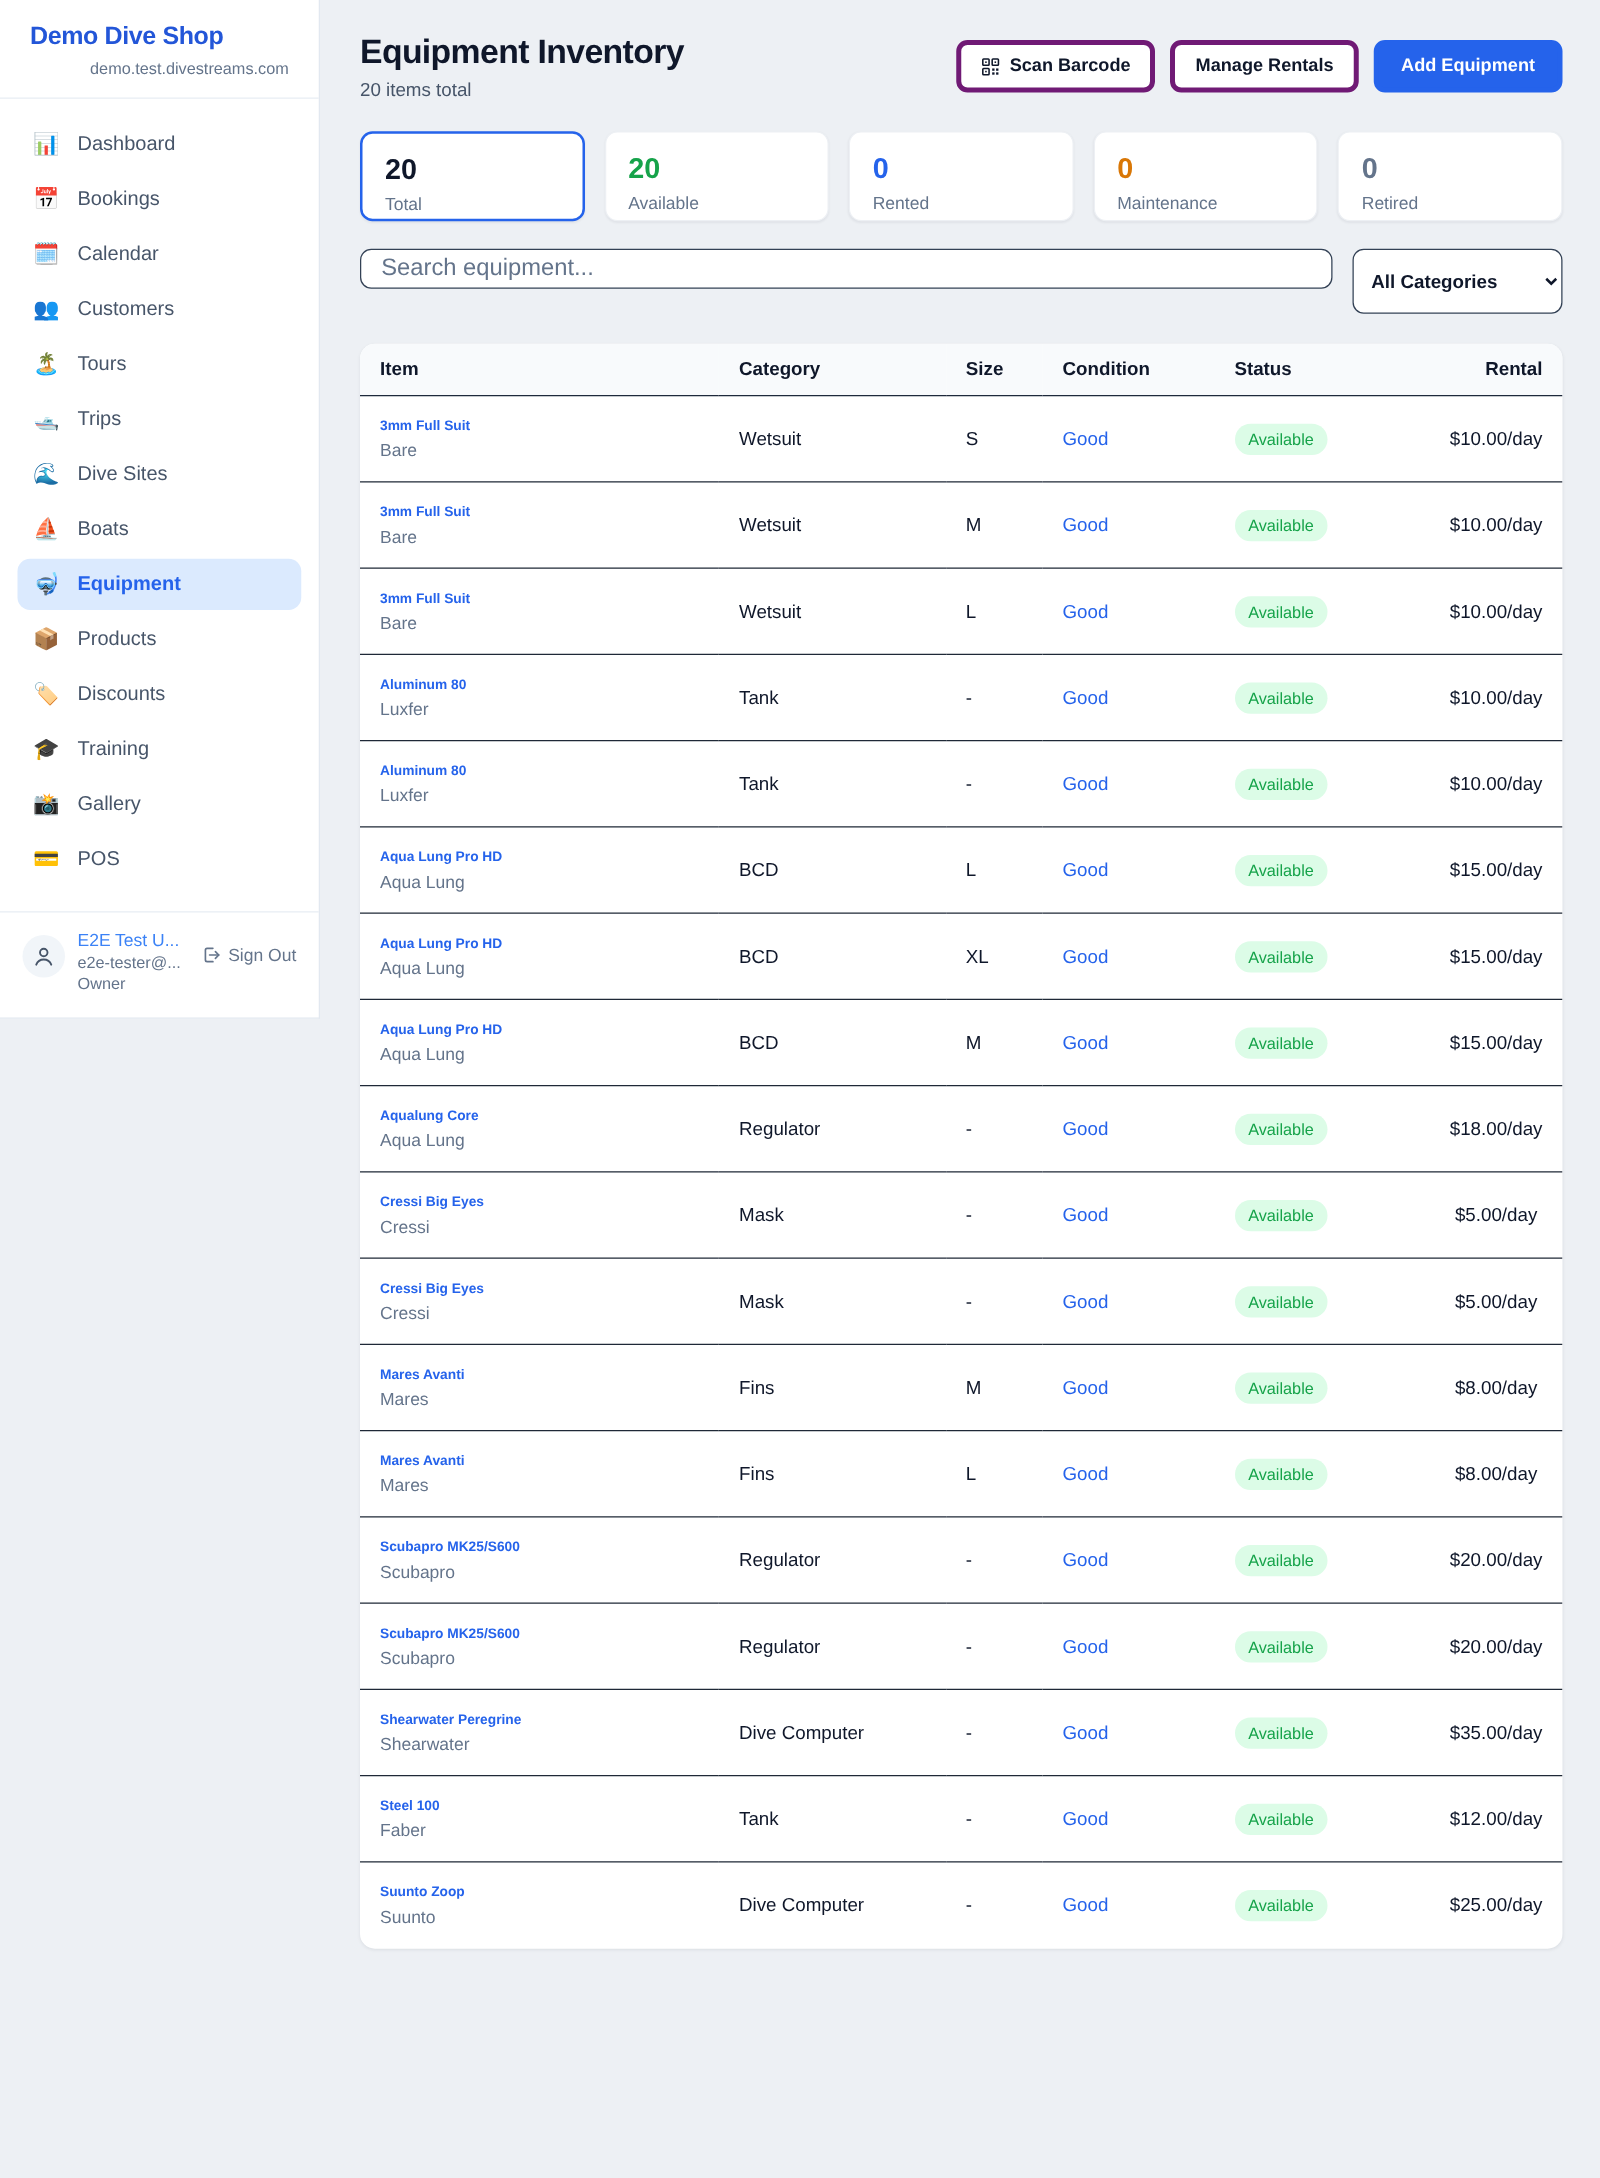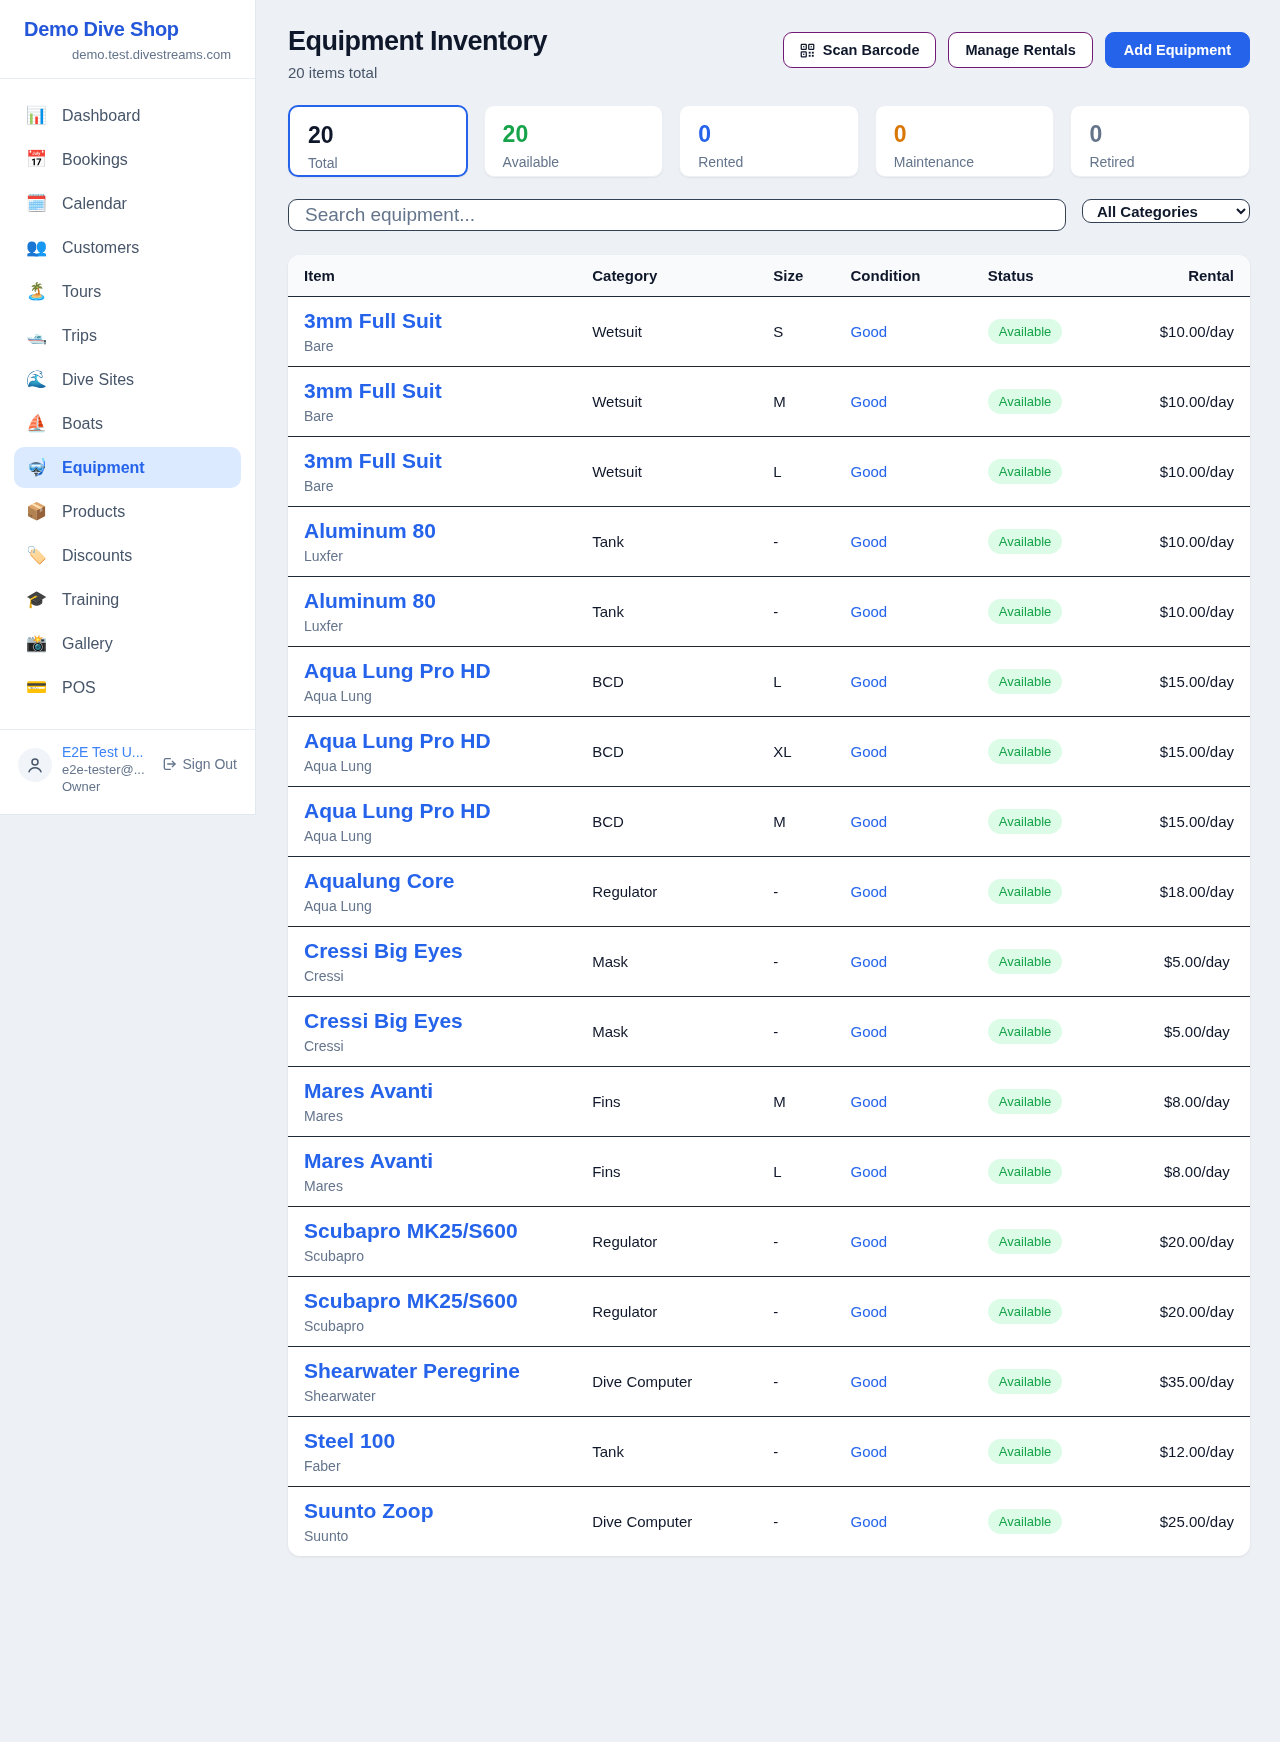--- a/index.html
+++ b/index.html
@@ -45,57 +45,57 @@
   
   .main { margin-left:256px; padding:26px 30px 0 32px; }
   .page-header { display:flex; justify-content:space-between; align-items:flex-start; }
   .page-title { font-size:27px; font-weight:800; letter-spacing:-0.5px; color:#0f172a; }
   .page-subtitle { font-size:15px; color:#475569; margin-top:7px; }
   .header-actions { display:flex; gap:12px; margin-top:6px; }
   .btn {
     display:inline-flex; align-items:center; gap:8px;
     font-family:inherit; font-size:14.5px; font-weight:600;
     padding:9px 16px; border-radius:9px; cursor:pointer; background:#fff;
-    border:1px solid #701a75; color:#0f172a;
+    border:4px solid #701a75; color:#0f172a;
   }
   .btn-primary { background:#2563eb; border-color:#2563eb; color:#fff; padding:9px 18px; }
   
   .stats { display:grid; grid-template-columns:repeat(5,1fr); gap:16px; margin-top:24px; }
   .stat-card {
     background:#fff; border-radius:10px; padding:15px 18px; height:72px;
     border:1px solid #edf0f4; box-shadow:0 1px 2px rgba(15,23,42,.06);
   }
   .stat-card.selected { border:2px solid #2563eb; }
   .stat-value { font-size:23px; font-weight:700; }
   .stat-label { font-size:14px; color:#64748b; margin-top:6px; }
   
   .filters { display:flex; gap:16px; margin-top:22px; }
   .search-input {
     flex:1 1 auto; height:32px; border:1px solid #334155; border-radius:9px;
     background:#fff; padding:0 16px; font-family:inherit; font-size:19px; color:#0f172a;
   }
   .search-input::placeholder { color:#64748b; }
   .category-select {
-    width:168px; height:24px; border:1px solid #334155; border-radius:9px;
+    width:168px; height:52px; border:1px solid #334155; border-radius:9px;
     background:#fff; font-family:inherit; font-size:15px; font-weight:600; color:#0f172a;
     padding:0 10px; cursor:pointer;
   }
   
   .table-card {
     margin-top:24px; background:#fff; border-radius:12px; overflow:hidden;
     box-shadow:0 1px 3px rgba(15,23,42,.08);
   }
   table { width:100%; border-collapse:collapse; }
   thead tr { background:#f8fafc; }
   th { text-align:left; font-size:15px; font-weight:600; color:#0f172a;
     padding:12px 16px; border-bottom:1px solid #1e293b; }
   th.col-rental { text-align:right; }
   td { padding:12px 16px; vertical-align:middle; font-size:15px; color:#0f172a; height:69px; }
   tbody tr + tr td { border-top:1px solid #1f2937; }
-  .item-name { color:#2563eb; font-weight:700; font-size:21px; cursor:pointer; }
+  .item-name { color:#2563eb; font-weight:700; font-size:11px; cursor:pointer; }
   .item-brand { color:#64748b; font-size:14px; margin-top:5px; }
   .cond-link { color:#2563eb; cursor:pointer; }
   .status-badge {
     display:inline-block; background:#dcfce7; color:#16a34a;
     font-size:13px; padding:5px 11px; border-radius:999px;
   }
   .td-rental { text-align:center; font-weight:500; }
   .icon-svg { display:inline-block; vertical-align:middle; }
 </style>
 </head>

